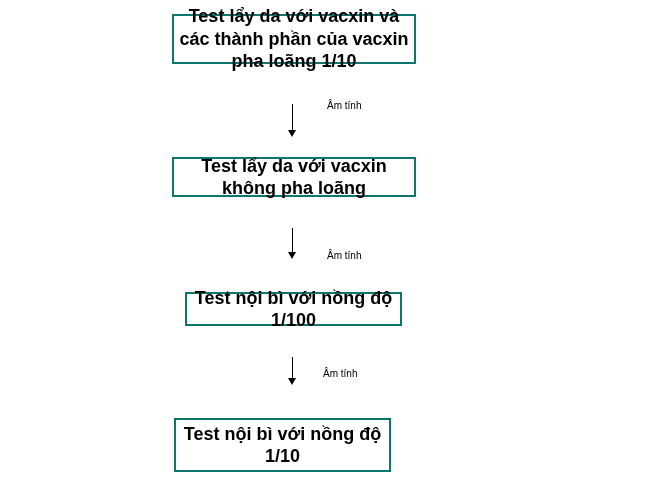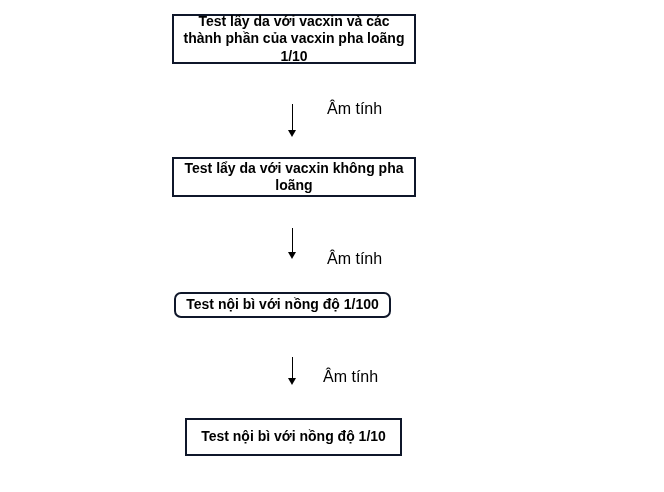--- a/index.html
+++ b/index.html
@@ -14,42 +14,42 @@
     height: 492px;
     background: #ffffff;
     font-family: "Liberation Sans", sans-serif;
     overflow: hidden;
   }
 
   
   .node {
     position: absolute;
     box-sizing: border-box;
-    border: 2px solid #0f172a;
+    border: 2px solid #0f766e;
     background: #ffffff;
     display: flex;
     align-items: center;
     justify-content: center;
     text-align: center;
     color: #000000;
     font-weight: bold;
-    font-size: 14px;
+    font-size: 18px;
     line-height: 1.25;
     padding: 2px 5px;
   }
 
   .node-text {
     display: block;
     width: 100%;
   }
 
   #node-1 { left: 172px; top: 14px;  width: 244px; height: 50px; }
   #node-2 { left: 172px; top: 157px; width: 244px; height: 40px; text-align: center; }
-  #node-3 { left: 174px; top: 292px; width: 217px; height: 26px; border-radius: 7px; }
-  #node-4 { left: 185px; top: 418px; width: 217px; height: 38px; }
+  #node-3 { left: 185px; top: 292px; width: 217px; height: 34px; }
+  #node-4 { left: 174px; top: 418px; width: 217px; height: 54px; }
 
   
   .connector {
     position: absolute;
     width: 14px;
   }
 
   .connector .shaft {
     position: absolute;
     left: 6px;
@@ -72,21 +72,21 @@
 
   #arrow-1 { left: 286px; top: 104px; height: 33px; }
   #arrow-2 { left: 286px; top: 228px; height: 31px; }
   #arrow-3 { left: 286px; top: 357px; height: 28px; }
 
   
   .edge-label {
     position: absolute;
     color: #000000;
     font-weight: normal;
-    font-size: 16px;
+    font-size: 10px;
     white-space: nowrap;
     text-align: center;
   }
 
   #label-1 { left: 327px; top: 100px; }
   #label-2 { left: 327px; top: 250px; }
   #label-3 { left: 323px; top: 368px; }
 </style>
 </head>
 <body>

